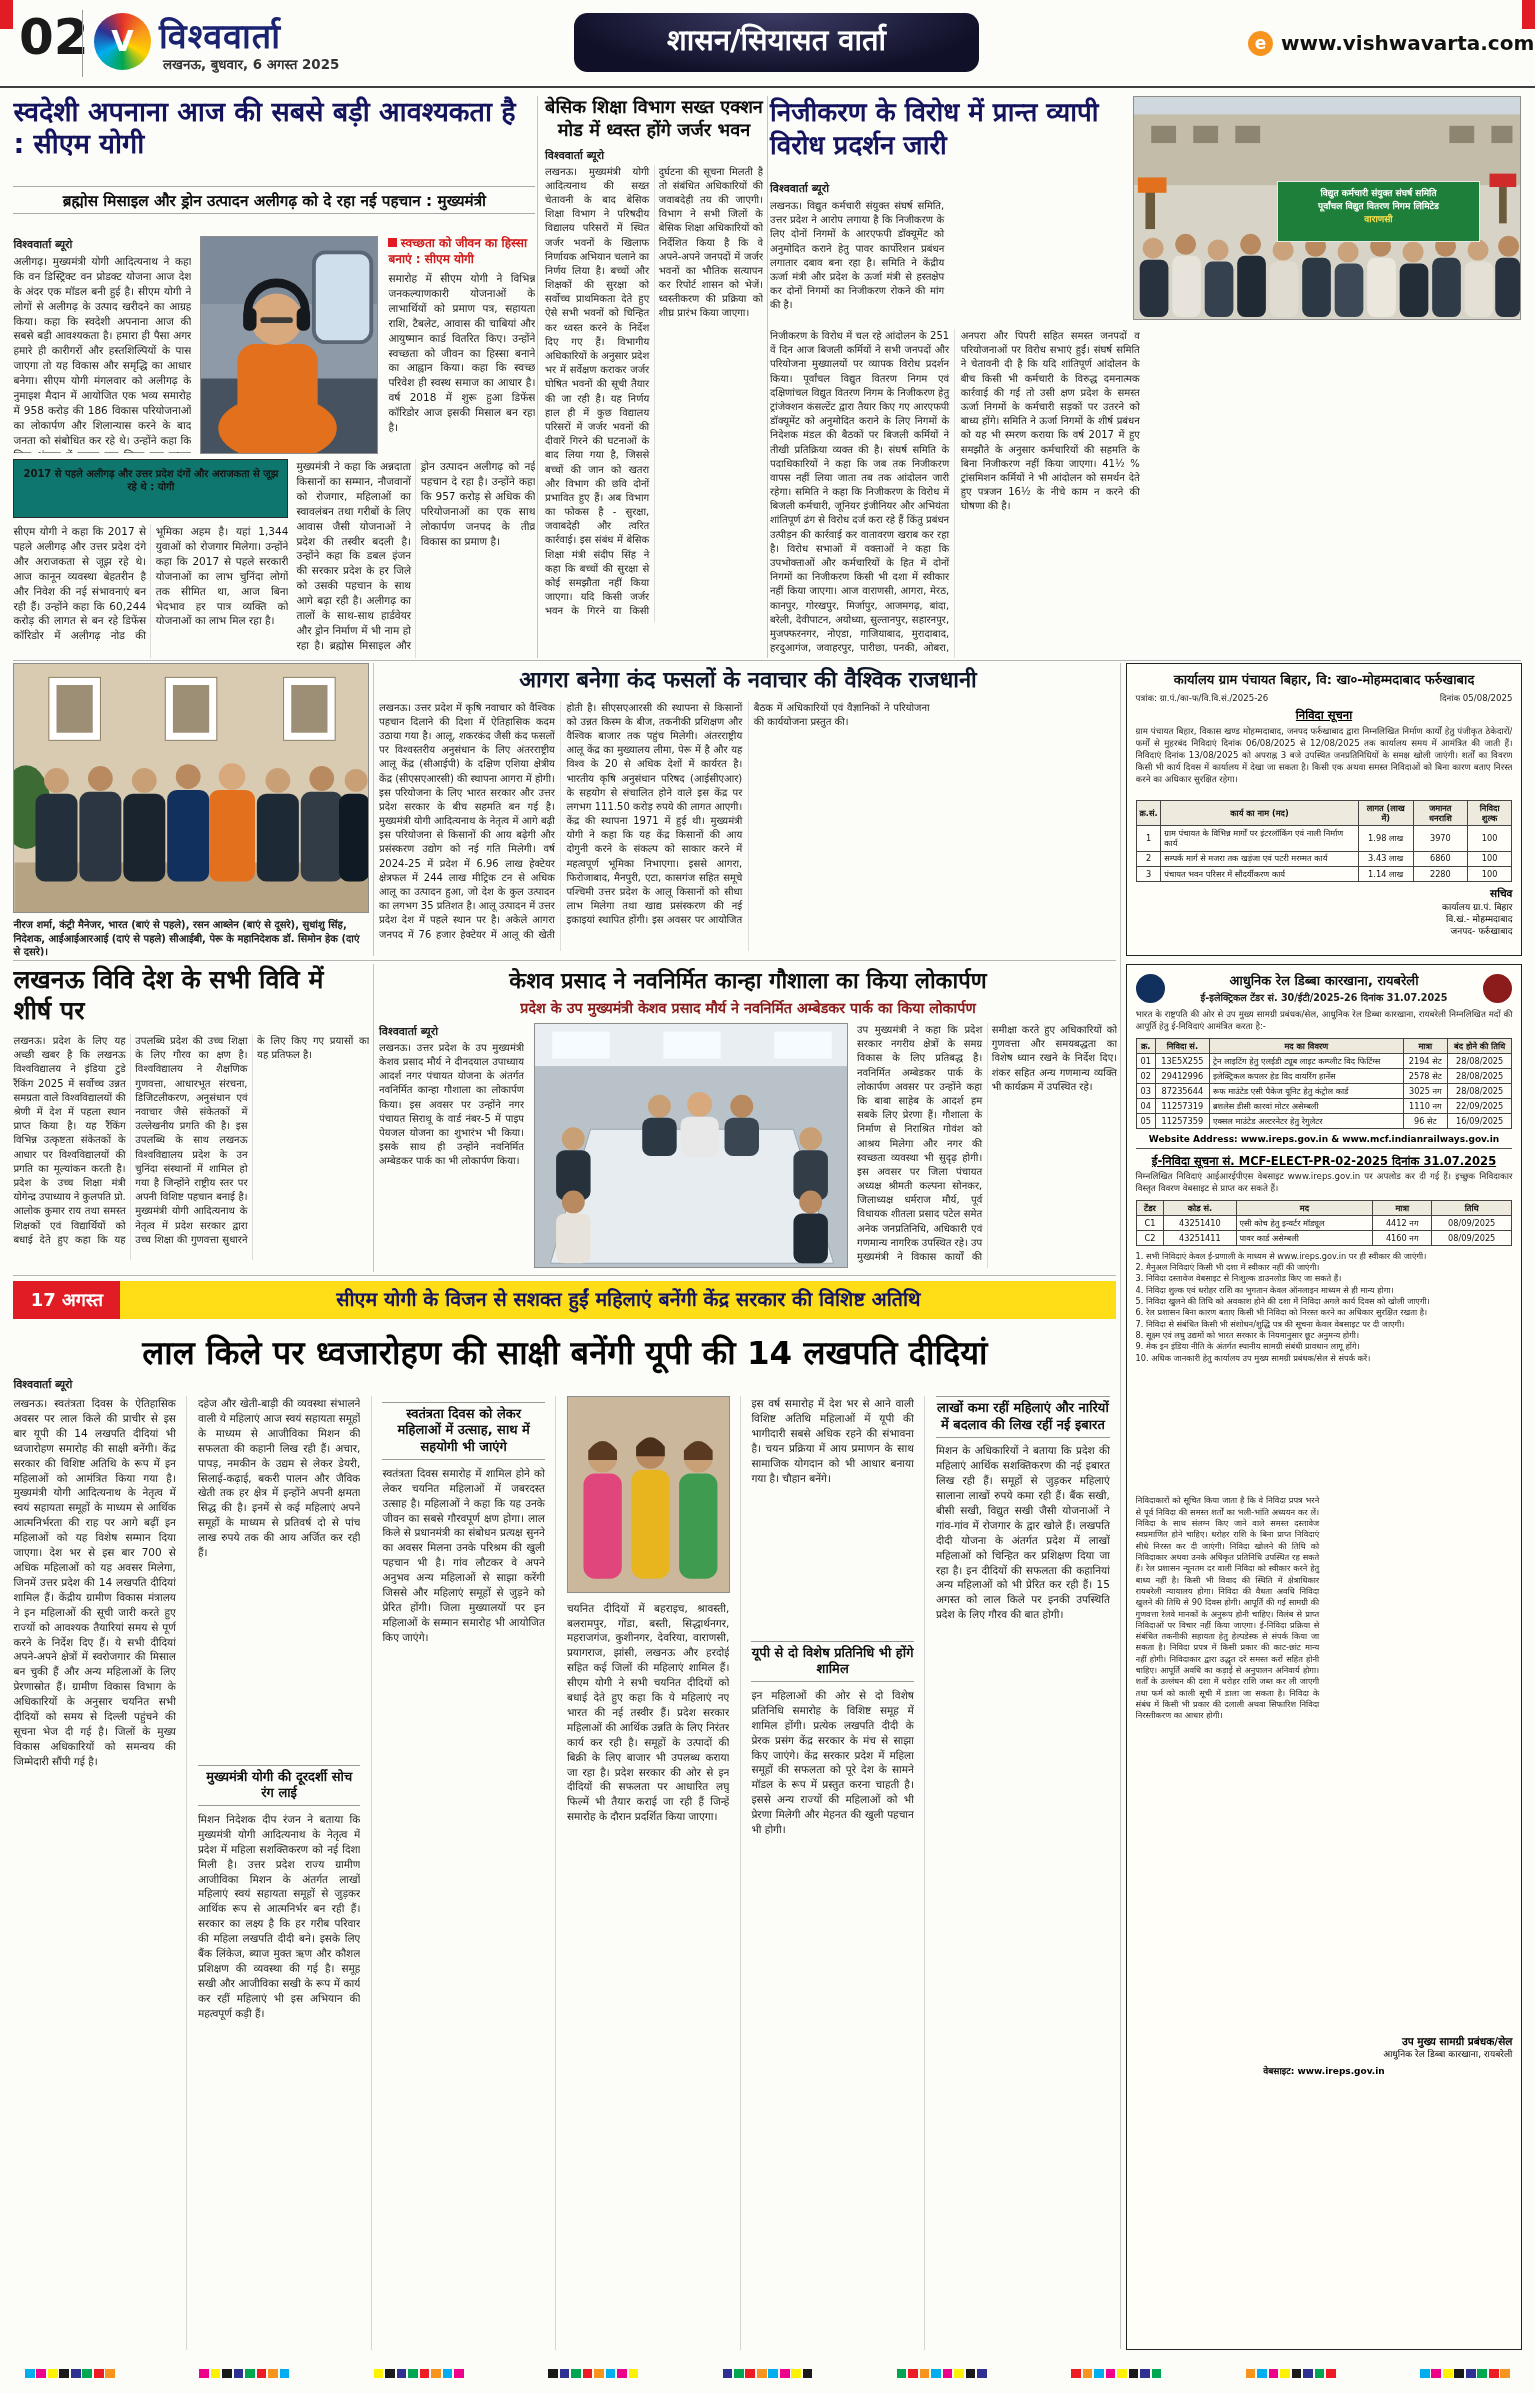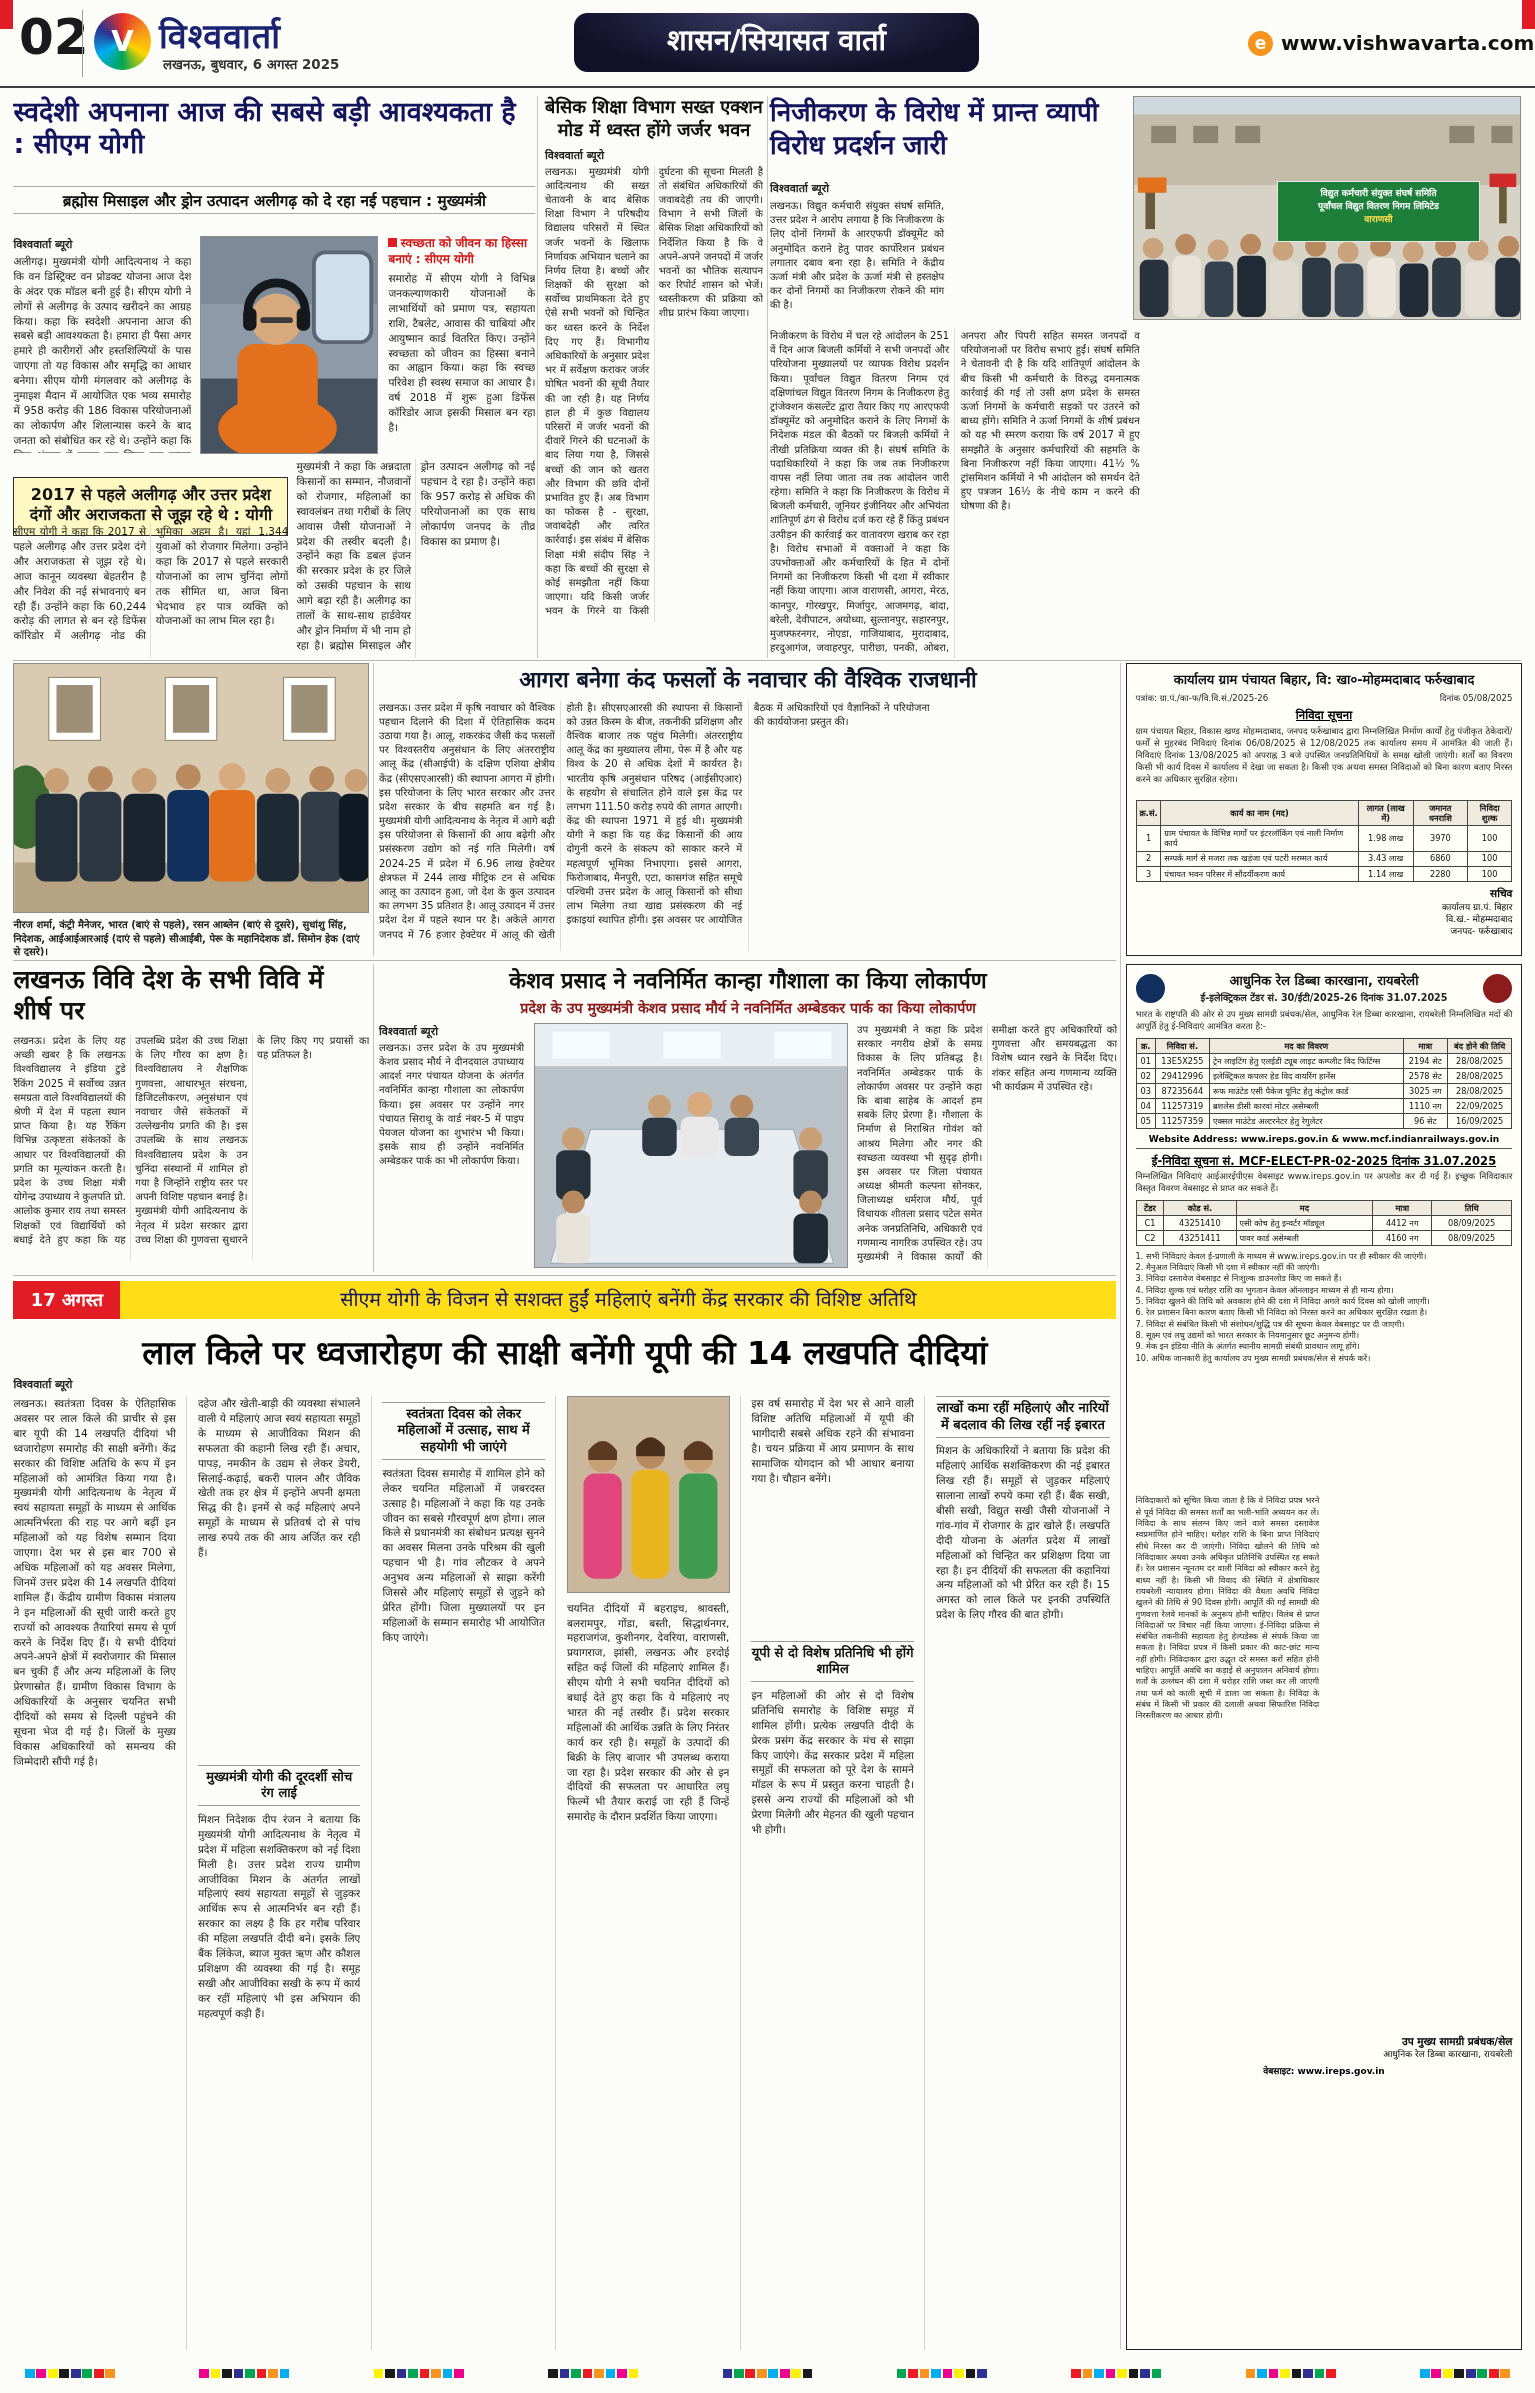--- a/index.html
+++ b/index.html
@@ -27,39 +27,39 @@
   .h-a2 { font-size:18px; line-height:1.25; font-weight:bold; color:#0e0e0e; text-align:center; }
   .h-a3 { font-size:26px; line-height:1.25; font-weight:bold; color:#14145e; }
   .h-a4 { font-size:22px; font-weight:bold; color:#0f172a; text-align:center; }
   .h-a5 { font-size:25px; line-height:1.25; font-weight:bold; color:#101010; }
   .h-a6 { font-size:22px; font-weight:bold; color:#101010; text-align:center; }
   .sub-a6 { font-size:14.3px; font-weight:bold; color:#8c1c1c; text-align:center; }
   .h-a7 { font-size:32.5px; font-weight:bold; color:#050505; text-align:center; }
   .crosshead { font-size:12px; font-weight:bold; color:#d11a1a; line-height:1.3; margin-bottom:3.8px; }
   .bullet { width:8.6px; height:8.6px; background:#e11c24; display:inline-block; margin-right:3.8px; }
   .subhead7 { font-size:13px; font-weight:bold; color:#111; text-align:center; border-top:1px solid #999; border-bottom:1px solid #999; padding:2.9px 0; margin:5.7px 0; line-height:1.3; }
-  .quote-box { border:1.9px solid #2c2c2c; background:#fef9c3; padding:6.7px 8.6px; font-size:16px; font-weight:bold; color:#141414; text-align:center; line-height:1.3;margin-top:18px; }
+  .quote-box { border:1.9px solid #2c2c2c; background:#0f766e; padding:6.7px 8.6px; font-size:10px; font-weight:bold; color:#141414; text-align:center; line-height:1.3; }
   .caption { font-size:10px; font-weight:bold; color:#222; line-height:1.35; }
   .photo { position:absolute; overflow:hidden; border:1px solid #8d8d8d; background:#cfcfcf; }
   .tbox { position:absolute; border:1.4px solid #222; background:#fffef9; padding:7.6px 8.6px; overflow:hidden; }
   .tbox-title { font-size:13px; font-weight:bold; text-align:center; color:#111; line-height:1.25; }
   .tbox-sub { font-size:9.6px; font-weight:bold; text-align:center; color:#222; margin-top:1.9px; }
   .refline { display:flex; justify-content:space-between; font-size:8.6px; color:#222; margin:3.8px 0; }
   .notice { font-size:11.5px; font-weight:bold; text-align:center; text-decoration:underline; margin:1.9px 0 3.8px; }
   .small { font-size:8.6px; line-height:1.38; text-align:justify; color:#1c1c1c; }
   table.tt { width:100%; border-collapse:collapse; margin:4.8px 0; }
   .tt th, .tt td { border:1px solid #444; font-size:8.2px; padding:1.9px 2.9px; text-align:center; color:#111; line-height:1.25; }
   .tt th { background:#eeeadd; font-weight:bold; }
   .tt td.lft { text-align:left; }
   .sign { text-align:right; font-size:9px; line-height:1.35; margin-top:3.8px; }
   .sign b { font-size:10.5px; }
   .pre { white-space:pre-line; }
   .weblink { font-size:9px; font-weight:bold; text-align:center; margin:3.8px 0; }
   .strip-tag { background:#e11c24; color:#fff; font-size:18px; font-weight:bold; text-align:center; line-height:38px; width:107px; height:38px; }
-  .strip-txt { background:#ffdd17; color:#141465; font-size:19.6px; font-weight:normal; line-height:38px; height:38px; flex:1; text-align:center; overflow:hidden; white-space:nowrap;padding-left:20px; }
+  .strip-txt { background:#ffdd17; color:#141465; font-size:19.6px; font-weight:bold; line-height:38px; height:38px; flex:1; text-align:center; overflow:hidden; white-space:nowrap;padding-left:20px; }
   .d-col { width:174px; border-right:1px solid #d5d5d5; padding-right:10.5px; margin-right:10.5px; overflow:hidden; }
   .d-col:last-child { border-right:none; margin-right:0; padding-right:0; }
   .banner { position:absolute; left:143px; top:84px; width:203px; height:61px; background:#1e7f3a; border:1.9px solid #e8e8e8; color:#fff; text-align:center; padding-top:4.8px; }
   .banner div { font-size:9px; font-weight:bold; line-height:1.45; }
   .banner .bl3 { color:#ffe14d; }
   .marks { position:absolute; left:0; top:2359px; width:1535px; height:29px; display:flex; justify-content:space-between; align-items:center; padding:0 25px; }
   .mg { display:flex; gap:1.9px; }
   .mg span { width:9.6px; height:9.6px; display:block; }
 </style>
 </head>

